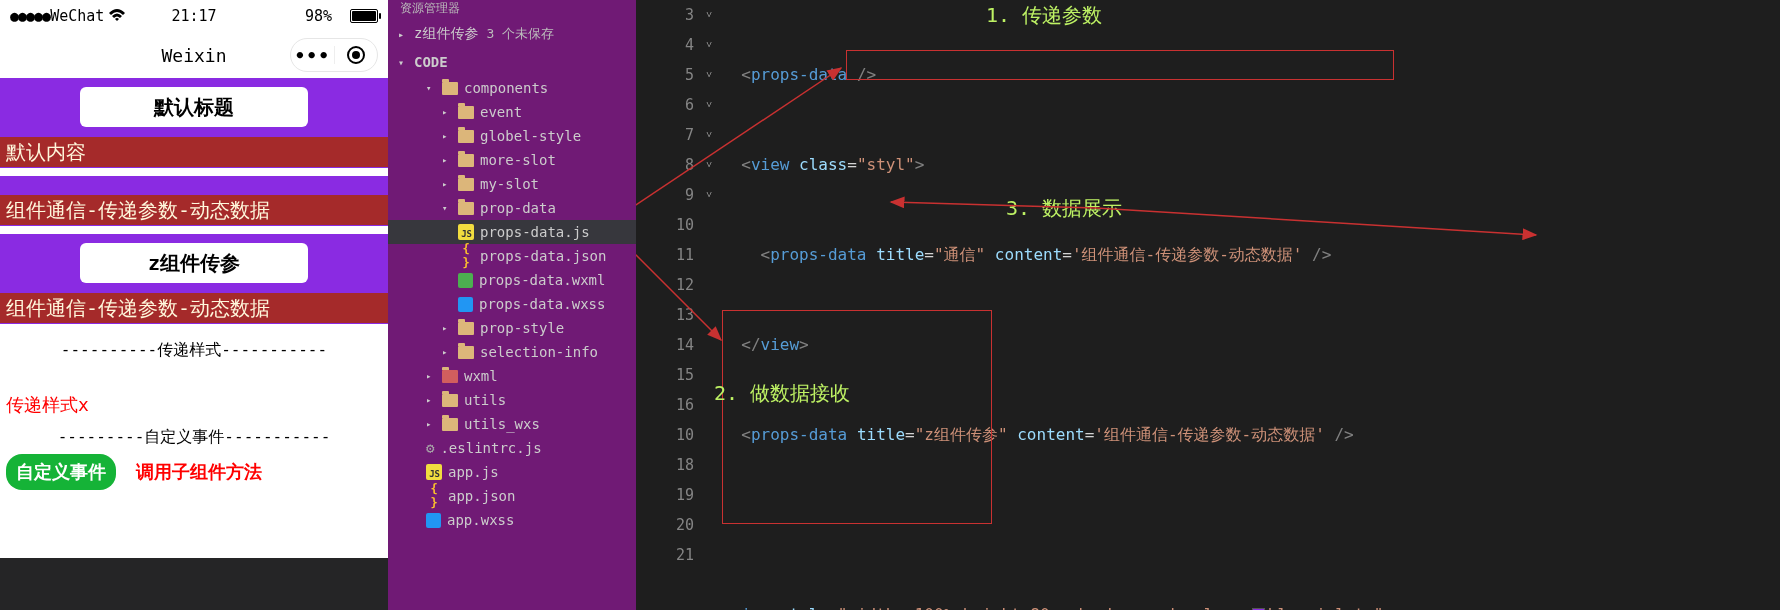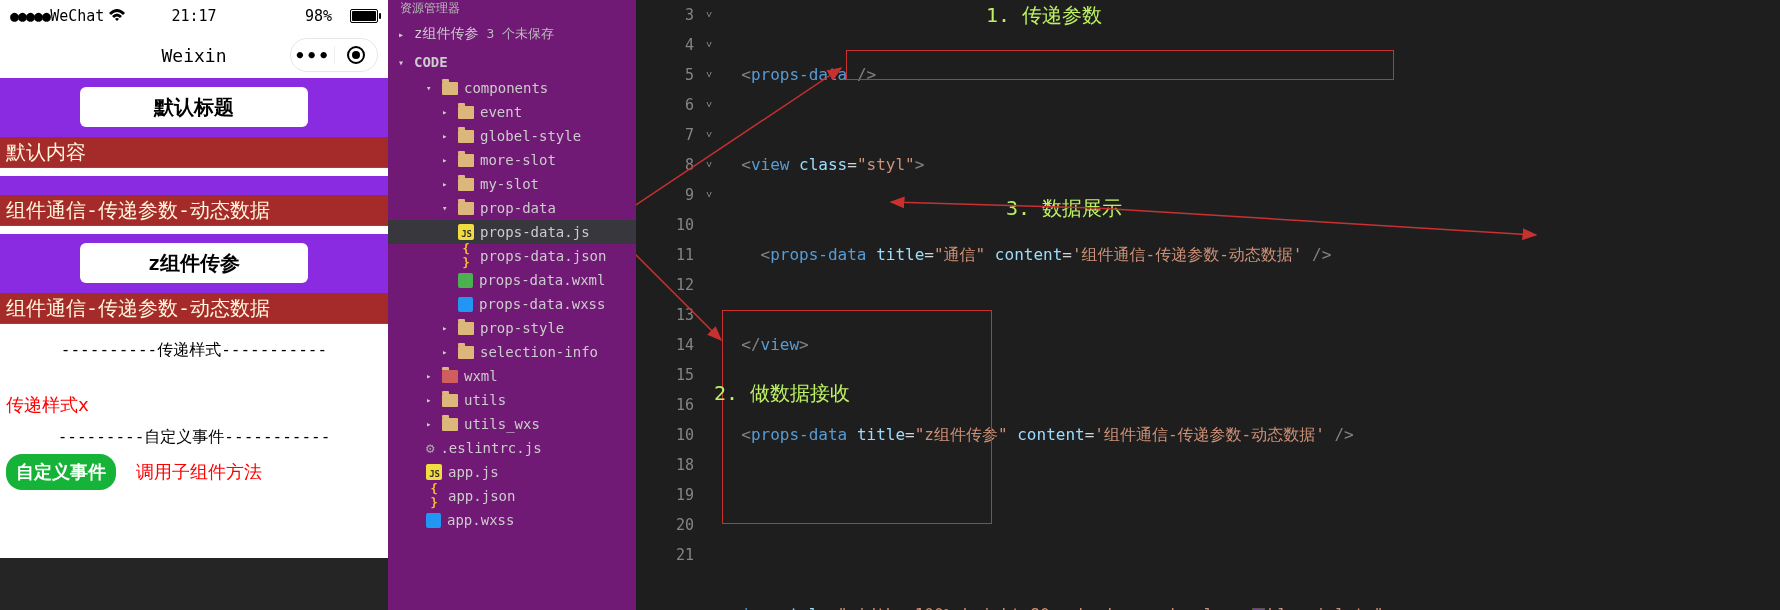--- a/index.html
+++ b/index.html
@@ -24,21 +24,21 @@
   .page-body { }
   .purple-block { background:#8a2be2; padding:9px 0 1px 0; }
   .white-btn { background:#fff; margin:0 80px; height:40px; border-radius:6px; display:flex; align-items:center; justify-content:center; font-size:20px; font-weight:700; }
   .brown-bar { background:#a52a2a; color:#fff8dc; font-size:20px; padding:0 6px; height:30px; line-height:30px; margin-top:10px; }
   .gap-white { height:8px; background:#fff; }
   .gap-white2 { height:14px; background:#fff; }
   .dashed-line { font-size:16px; text-align:center; color:#000; margin-top:2px; }
   .red-text { color:#ff0000; font-size:18px; padding-left:6px;margin-top:32px; }
   .btn-row { display:flex; gap:10px; padding:6px; }
   .green-btn { background:#15b337; color:#fff; padding:6px 10px; font-size:18px; font-weight:700; border-radius:16px; }
-  .red-btn { color:#ff0000; padding:6px 10px; font-size:18px; font-weight:400; }
+  .red-btn { color:#ff0000; padding:6px 10px; font-size:18px; font-weight:700; }
 
   
   .explorer { width: 248px; background:#701a75; color:#cccccc; font-size:14px; }
   .exp-title { height:20px; padding:0 12px; font-size:12px; color:#bbb; }
   .exp-section { height:28px; display:flex; align-items:center; padding:0 10px; gap:4px; }
   .exp-section .arrow { font-size:10px; color:#ccc; width:12px; }
   .exp-section .badge { color:#bbb; font-size:13px; margin-left:4px; }
   .tree { }
   .tree-row { height:24px; display:flex; align-items:center; padding-left:22px; gap:6px; cursor:default; }
   .tree-row.depth1 { padding-left:38px; }

